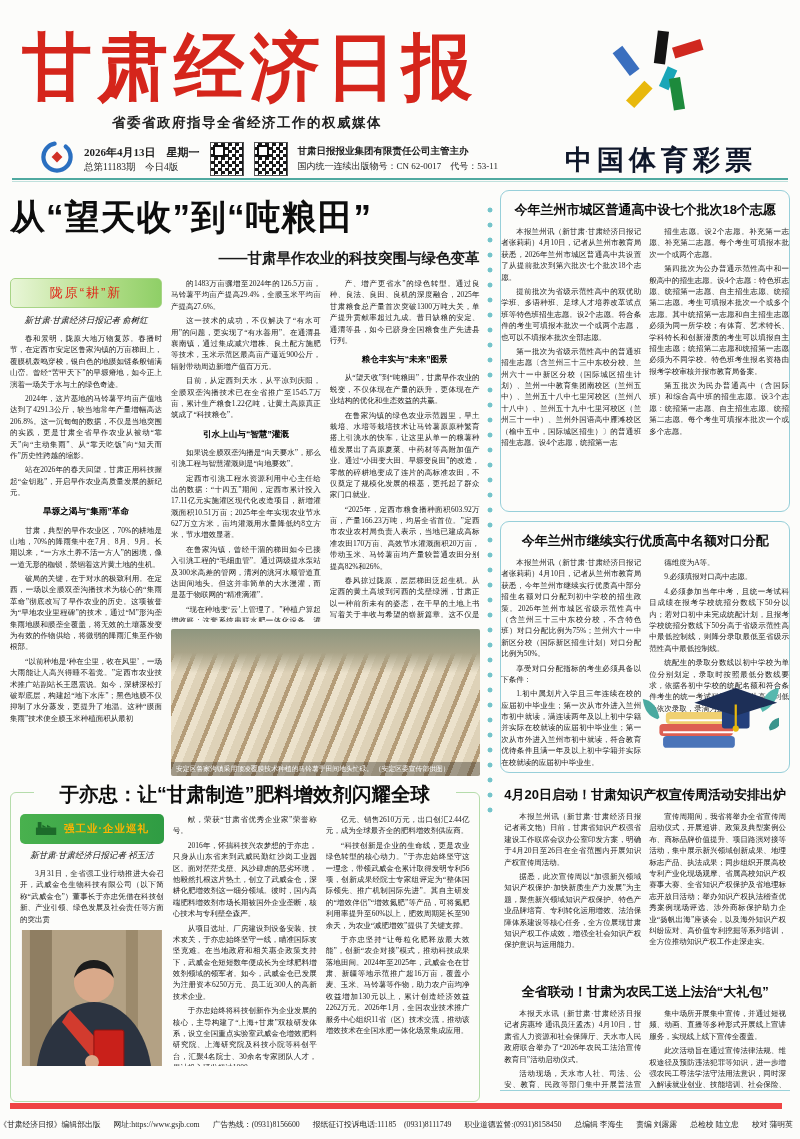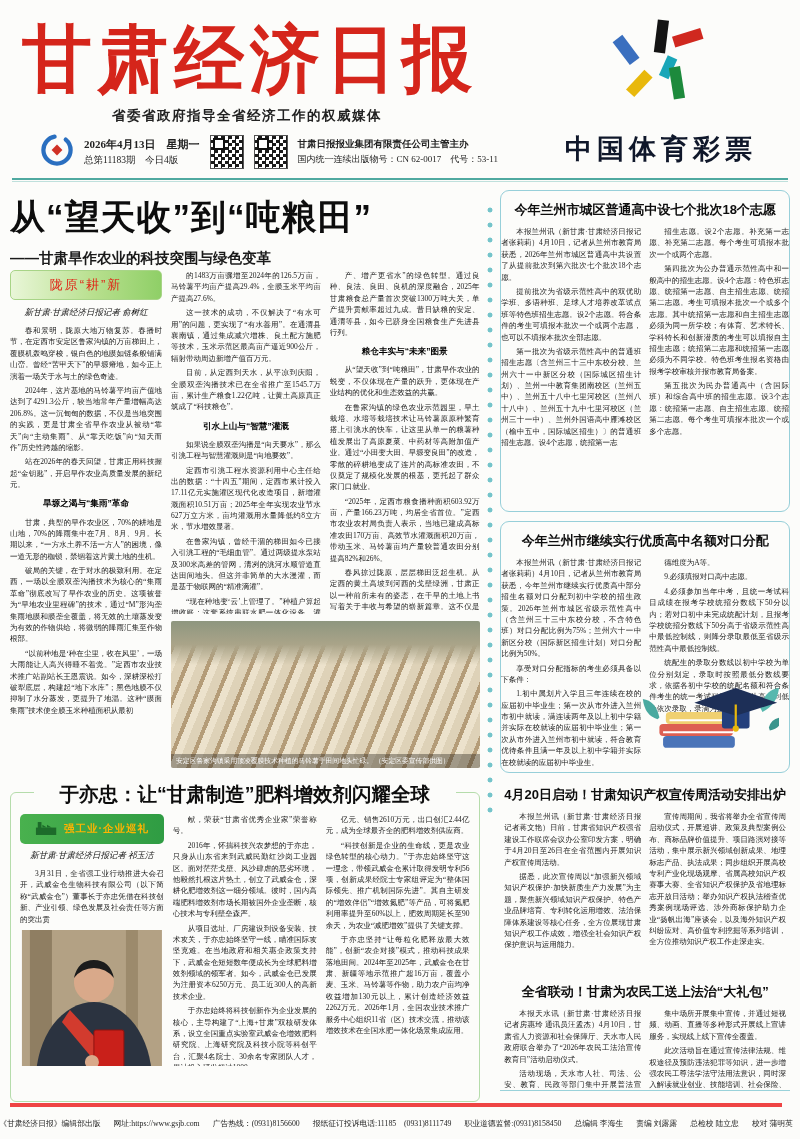--- a/index.html
+++ b/index.html
@@ -1,19 +1,19 @@
 <!DOCTYPE html>
 <html><head>
 <meta charset="utf-8">
 <style>
   *{box-sizing:border-box;margin:0;padding:0}
   body{background:#e8e8e4;font-family:"Liberation Serif",serif}
   .page{width:800px;height:1139px;margin:0 auto;background:#fcfcfa;position:relative;overflow:hidden;padding:10px 10px 0}
   
-  .masthead{display:flex;align-items:flex-start;height:168px}
+  .masthead{display:flex;align-items:flex-end;height:168px}
   .mh-left{flex:1;padding-left:12px}
   .paper-title{font-family:"DejaVu Serif",serif;font-weight:900;color:#d5251b;font-size:70px;line-height:1.35;letter-spacing:6px;transform:scaleY(1.04);transform-origin:left top;white-space:nowrap}
   .tagline{font-family:"Liberation Sans",sans-serif;font-weight:bold;color:#222;font-size:13.5px;letter-spacing:1.5px;margin:2px 0 8px 90px}
   .info-row{display:flex;align-items:center;gap:10px;margin-left:18px}
   .date-block{font-size:10.5px;color:#222;line-height:1.5}
   .date-block .l1{font-weight:bold;font-size:11px}
   .date-block .l2{font-size:9.5px}
   .qr{width:34px;height:34px;border:1px solid #555;background:
       repeating-conic-gradient(#1a1a1a 0 25%,#fff 0 50%) 0 0/7px 7px;position:relative}
   .qr:after{content:"";position:absolute;left:2px;top:2px;width:8px;height:8px;border:2px solid #111;background:#fff}
@@ -23,21 +23,21 @@
   .lottery-text{font-family:Liberation Mono, monospace;font-weight:900;font-size:27px;letter-spacing:5px;color:#0f172a;margin-top:15px;white-space:nowrap}
   .teal-rule{border-top:2px solid #4fa9a0;border-bottom:1px solid #bfe0dc;height:4px;margin:0 2px}
   
   .main{display:flex;gap:5px;padding-top:8px}
   .left-stack{width:482px;display:flex;flex-direction:column;gap:10px}
   .dots{width:11px;height:612px;margin-top:14px;background-image:radial-gradient(circle at 5px 6px,#74c4ca 2.1px,rgba(0,0,0,0) 2.8px);background-size:11px 15px;background-repeat:repeat-y}
   .right-rail{flex:1;display:flex;flex-direction:column;gap:9px}
   
   .lead{height:592px;overflow:hidden}
   .lead h1{font-family:"Liberation Sans",sans-serif;font-weight:900;font-size:35px;text-align:left;letter-spacing:1px;color:#0d0d0d;margin-top:4px}
-  .lead h2{font-family:"Liberation Sans",sans-serif;font-weight:bold;font-size:14.5px;text-align:left;color:#1a1a1a;margin:8px 0 2px}
+  .lead h2{font-family:"Liberation Sans",sans-serif;font-weight:bold;font-size:14.5px;text-align:right;color:#1a1a1a;margin:8px 0 10px}
   .lead-body{display:flex;gap:9px}
   .lcol{width:152px;height:498px;overflow:hidden}
   .l-rest{flex:1;display:flex;flex-direction:column}
   .two-cols{display:flex;gap:9px;height:344px;overflow:hidden}
   .two-cols .col{flex:1;overflow:hidden}
   .art p{font-size:7.5px;line-height:1.52;text-align:justify;text-indent:15px;color:#191919;margin-bottom:3px}
   .art p.sub{font-family:"Liberation Sans",sans-serif;font-weight:bold;font-size:8.6px;text-align:center;text-indent:0;margin:7px 0 6px;color:#000}
   .kicker{height:30px;border-radius:5px;background:linear-gradient(90deg,#e9f6d8,#b8e08e 55%,#8fcf67);display:flex;align-items:center;justify-content:center;margin-bottom:7px;border:1px solid #a8d487}
   .kicker span{font-family:"Liberation Sans",sans-serif;font-weight:400;font-size:13px;color:#e02718;letter-spacing:2px}
   .byline{font-size:8.5px;text-align:center;color:#111;margin-bottom:6px;font-style:italic}
@@ -60,21 +60,21 @@
   .illu{position:absolute;right:10px;bottom:8px}
   
   .company{border:1px solid #b5dcab;border-radius:6px;position:relative;padding:16px 9px 8px;height:310px;overflow:visible}
   .company h2{font-family:"Liberation Sans",sans-serif;font-weight:900;font-size:19.5px;text-align:center;color:#0d0d0d;background:#fcfcfa;position:relative;top:-28px;margin:0 14px -22px;padding:0 4px;white-space:nowrap}
   .c-cols{display:flex;gap:9px;height:252px;overflow:hidden}
   .c-cols .col{flex:1;overflow:hidden}
   .badge-ind{height:30px;border-radius:5px;background:linear-gradient(90deg,#49b14e,#2f9c43);display:flex;align-items:center;gap:5px;justify-content:center;margin-bottom:6px;position:relative}
   .badge-ind span{font-family:"Liberation Sans",sans-serif;font-weight:900;font-size:10.5px;color:#ffb300;letter-spacing:1px}
   .portrait{position:relative;margin-top:5px}
   
-  .footer{position:absolute;left:0;right:8px;bottom:0;height:36px;border-top:4px solid #ef4444;margin:0 10px;display:flex;align-items:center;justify-content:center;gap:13px;white-space:nowrap}
+  .footer{position:absolute;left:0;right:8px;bottom:0;height:36px;border-top:6px solid #ef4444;margin:0 10px;display:flex;align-items:center;justify-content:center;gap:13px;white-space:nowrap}
   .footer span{font-size:7.8px;color:#1c1c1c}
 </style>
 </head>
 <body>
 
 <div class="page">
 
   <header class="masthead">
     <div class="mh-left">
       <div class="paper-title">甘肃经济日报</div>

